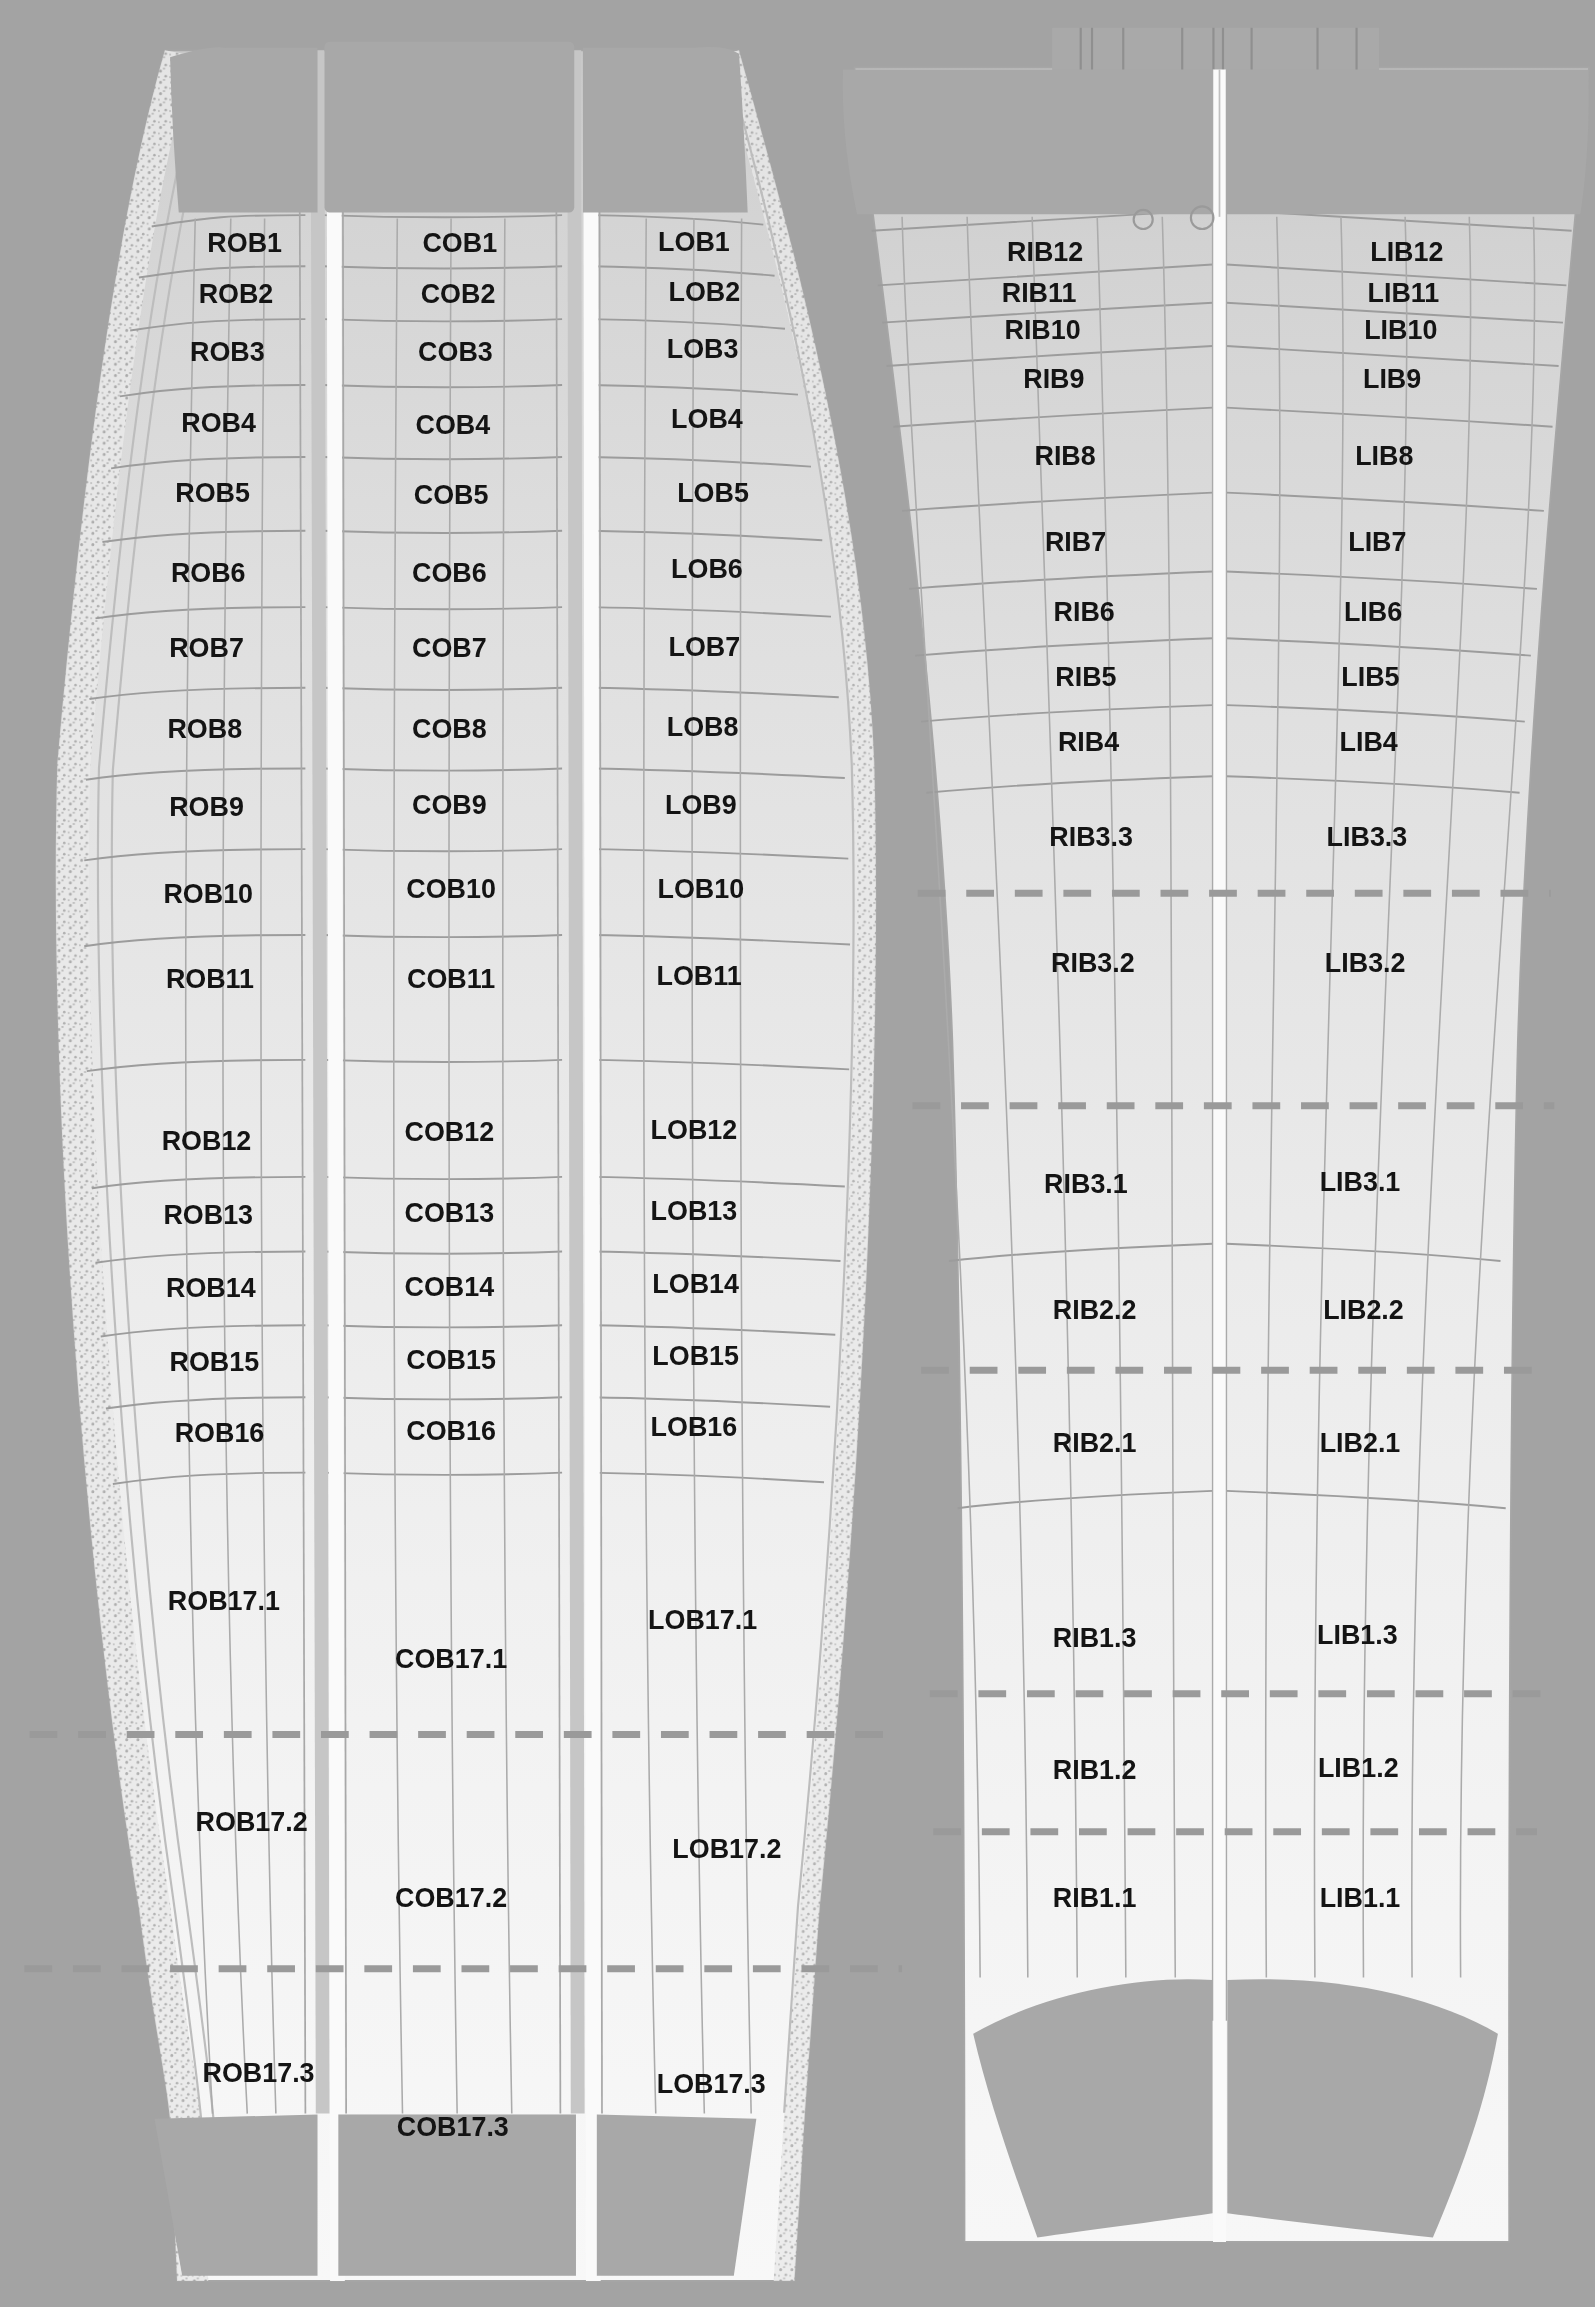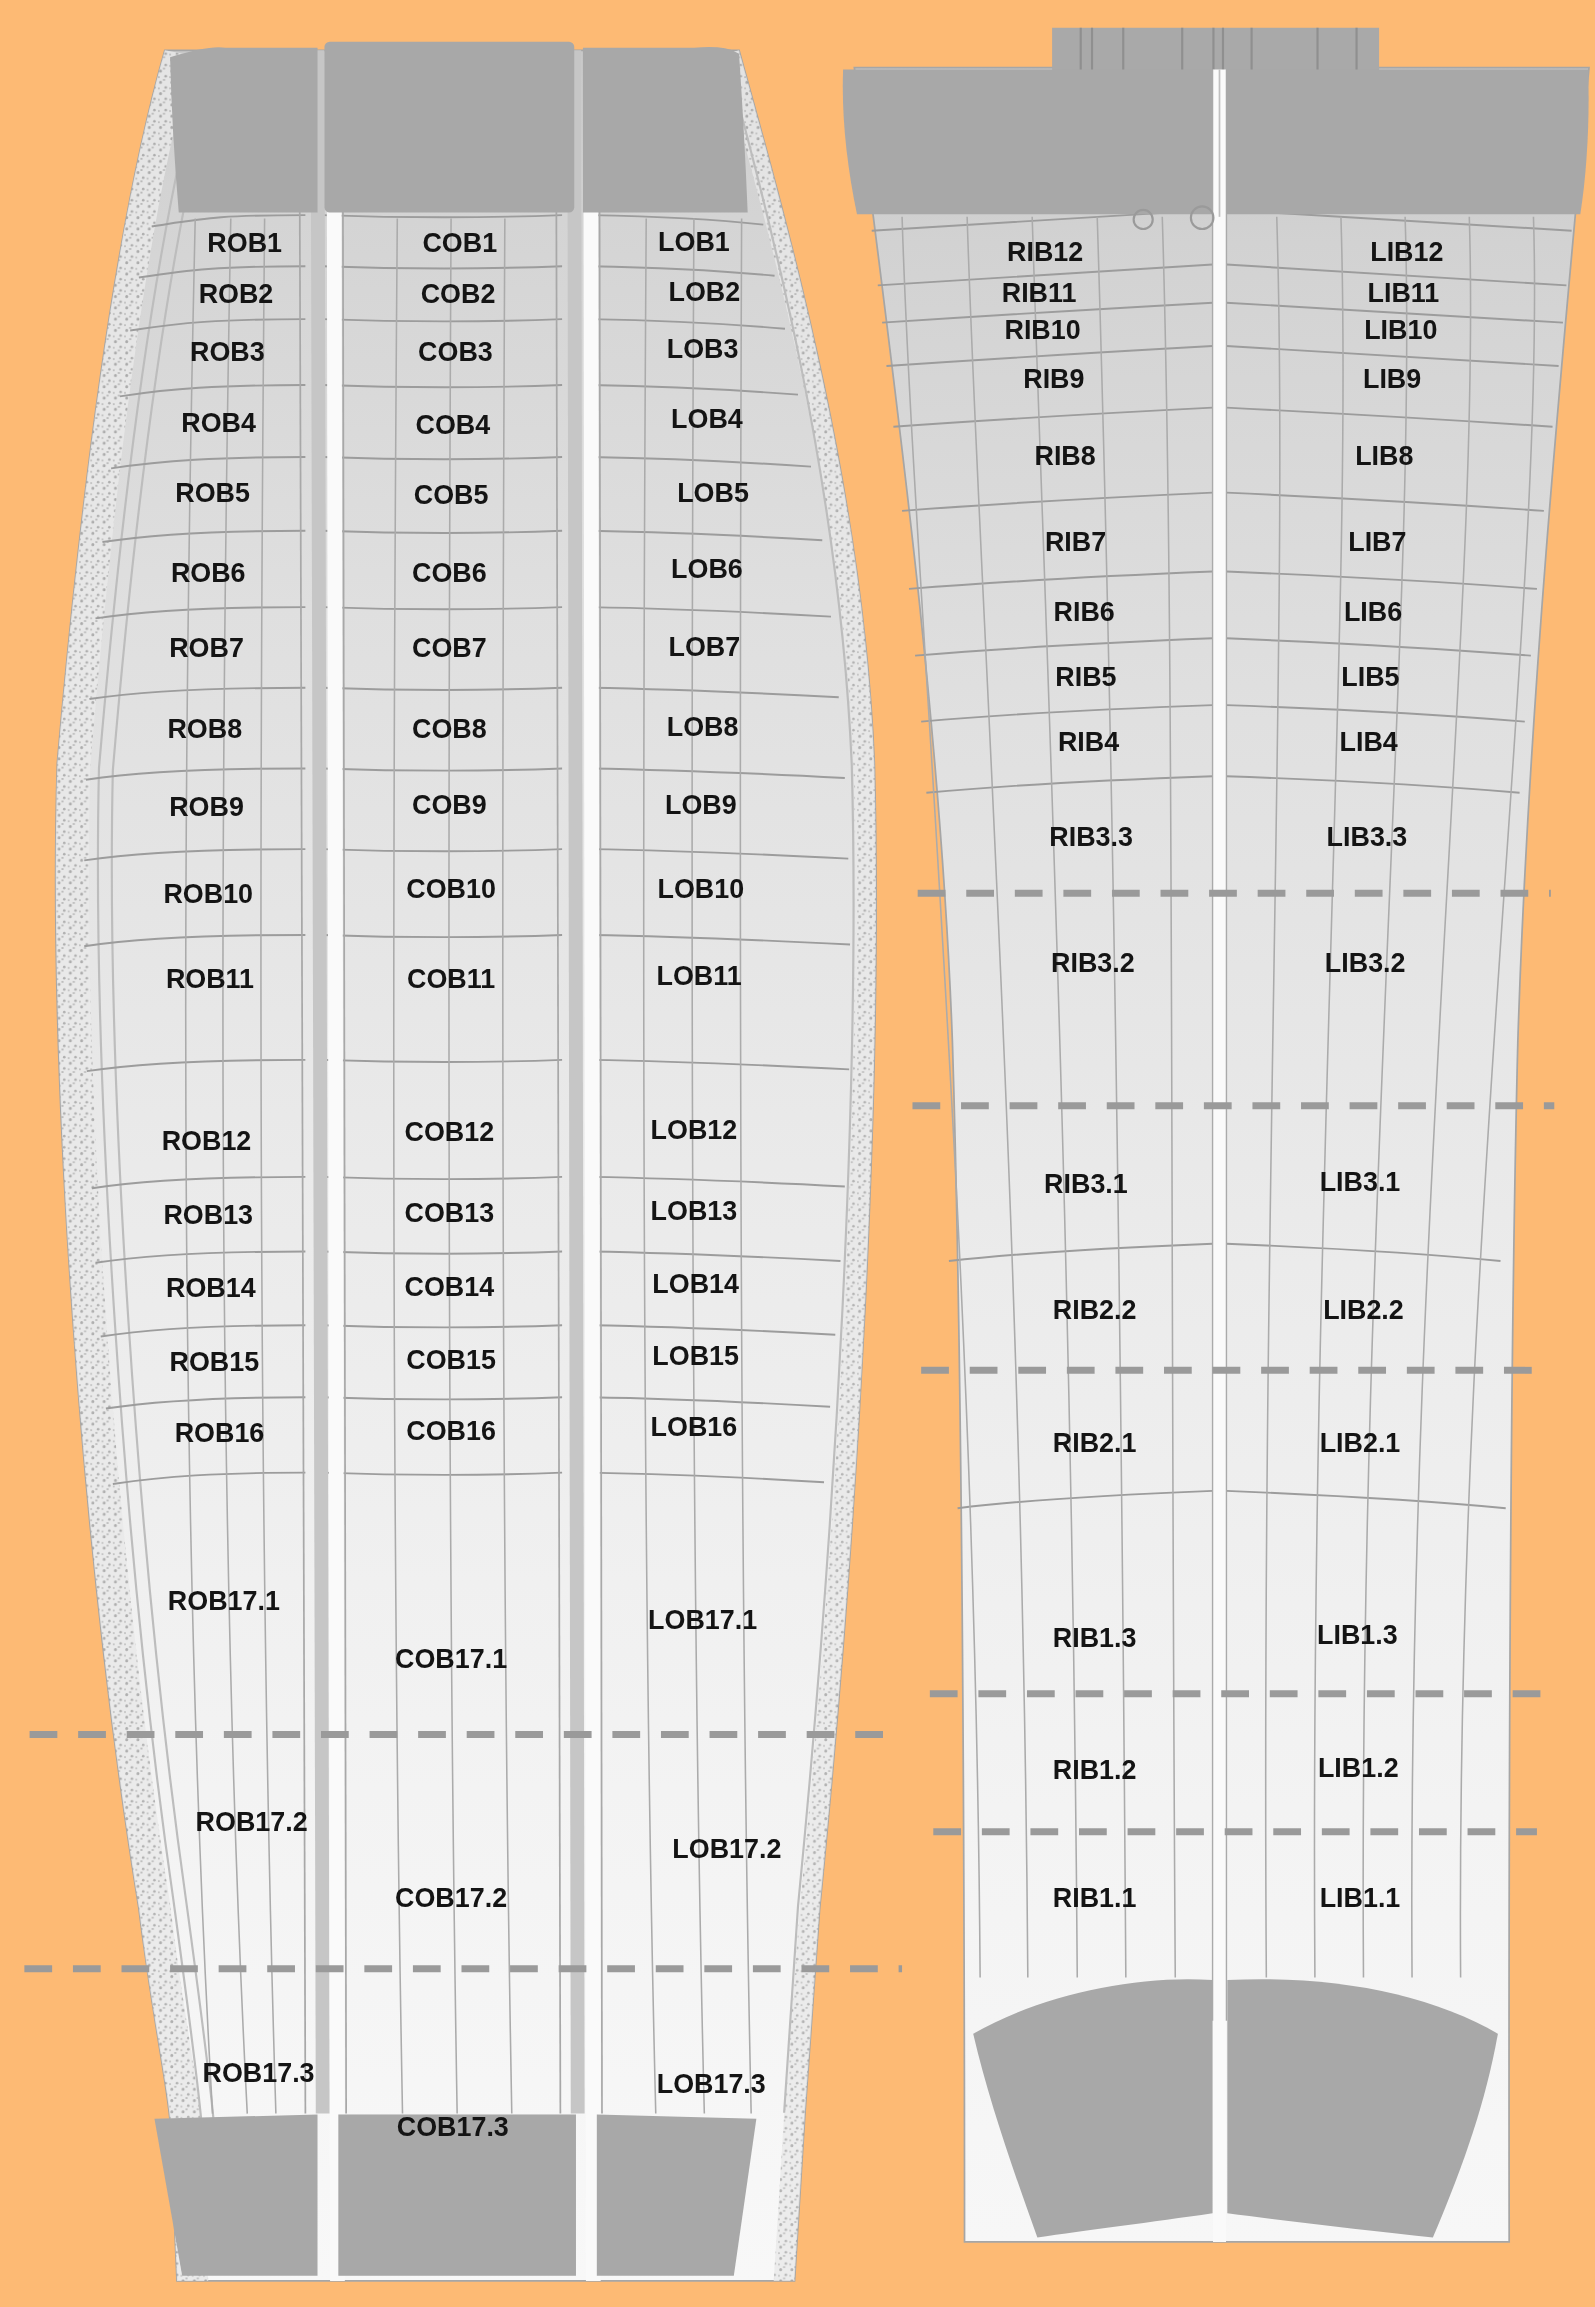--- a/index.html
+++ b/index.html
@@ -1,16 +1,16 @@
 <!DOCTYPE html>
 <html style="font-size:14px"><head>
 <meta charset="utf-8">
 <style>
   html,body{margin:0;padding:0;background:#ffffff;}
-  .stage{position:relative;width:1596px;height:2307px;background:#fdba74;overflow:hidden;
+  .stage{position:relative;width:1596px;height:2307px;background:#a3a3a3;overflow:hidden;
          font-family:"Liberation Sans", sans-serif;}
   svg{position:absolute;left:0;top:0;}
   .lbl{font-family:"Liberation Sans", sans-serif;font-weight:bold;font-size:31px;fill:#141414;
        text-anchor:middle;}
   .gridline{stroke:#9c9c9c;stroke-width:2.2;fill:none;}
   .vline{stroke:#ababab;stroke-width:1.8;fill:none;}
   .dash{stroke:#9a9a9a;stroke-width:8;fill:none;stroke-dasharray:32 24;}
   .capfill{fill:#a8a8a8;}
   .contour{stroke:#bdbdbd;stroke-width:2.5;fill:none;}
 </style>

